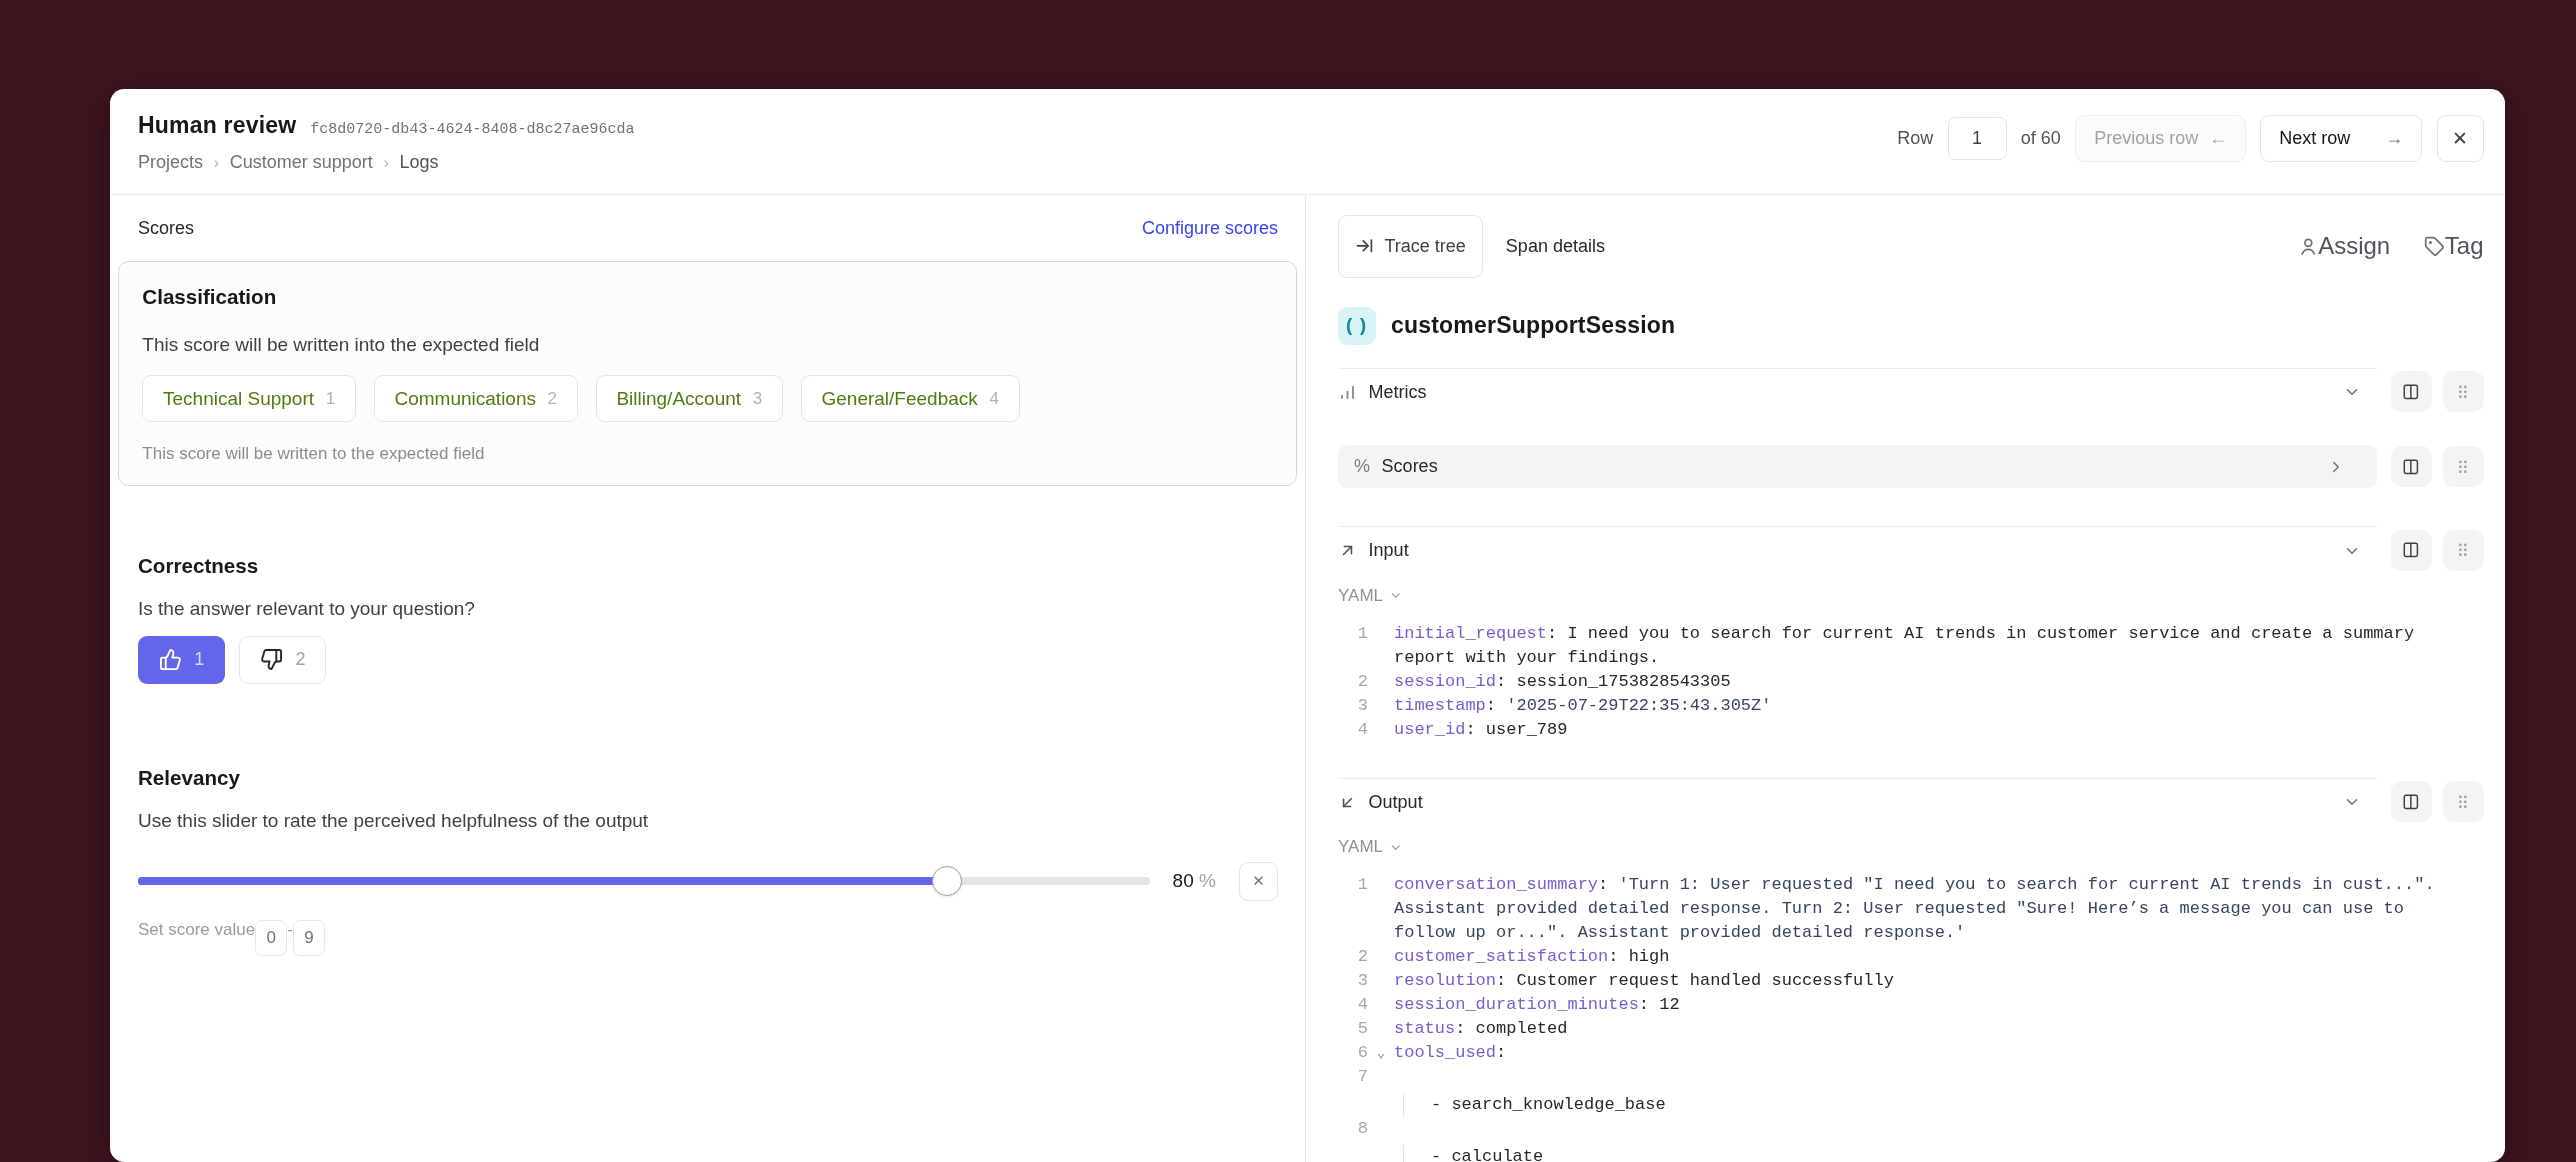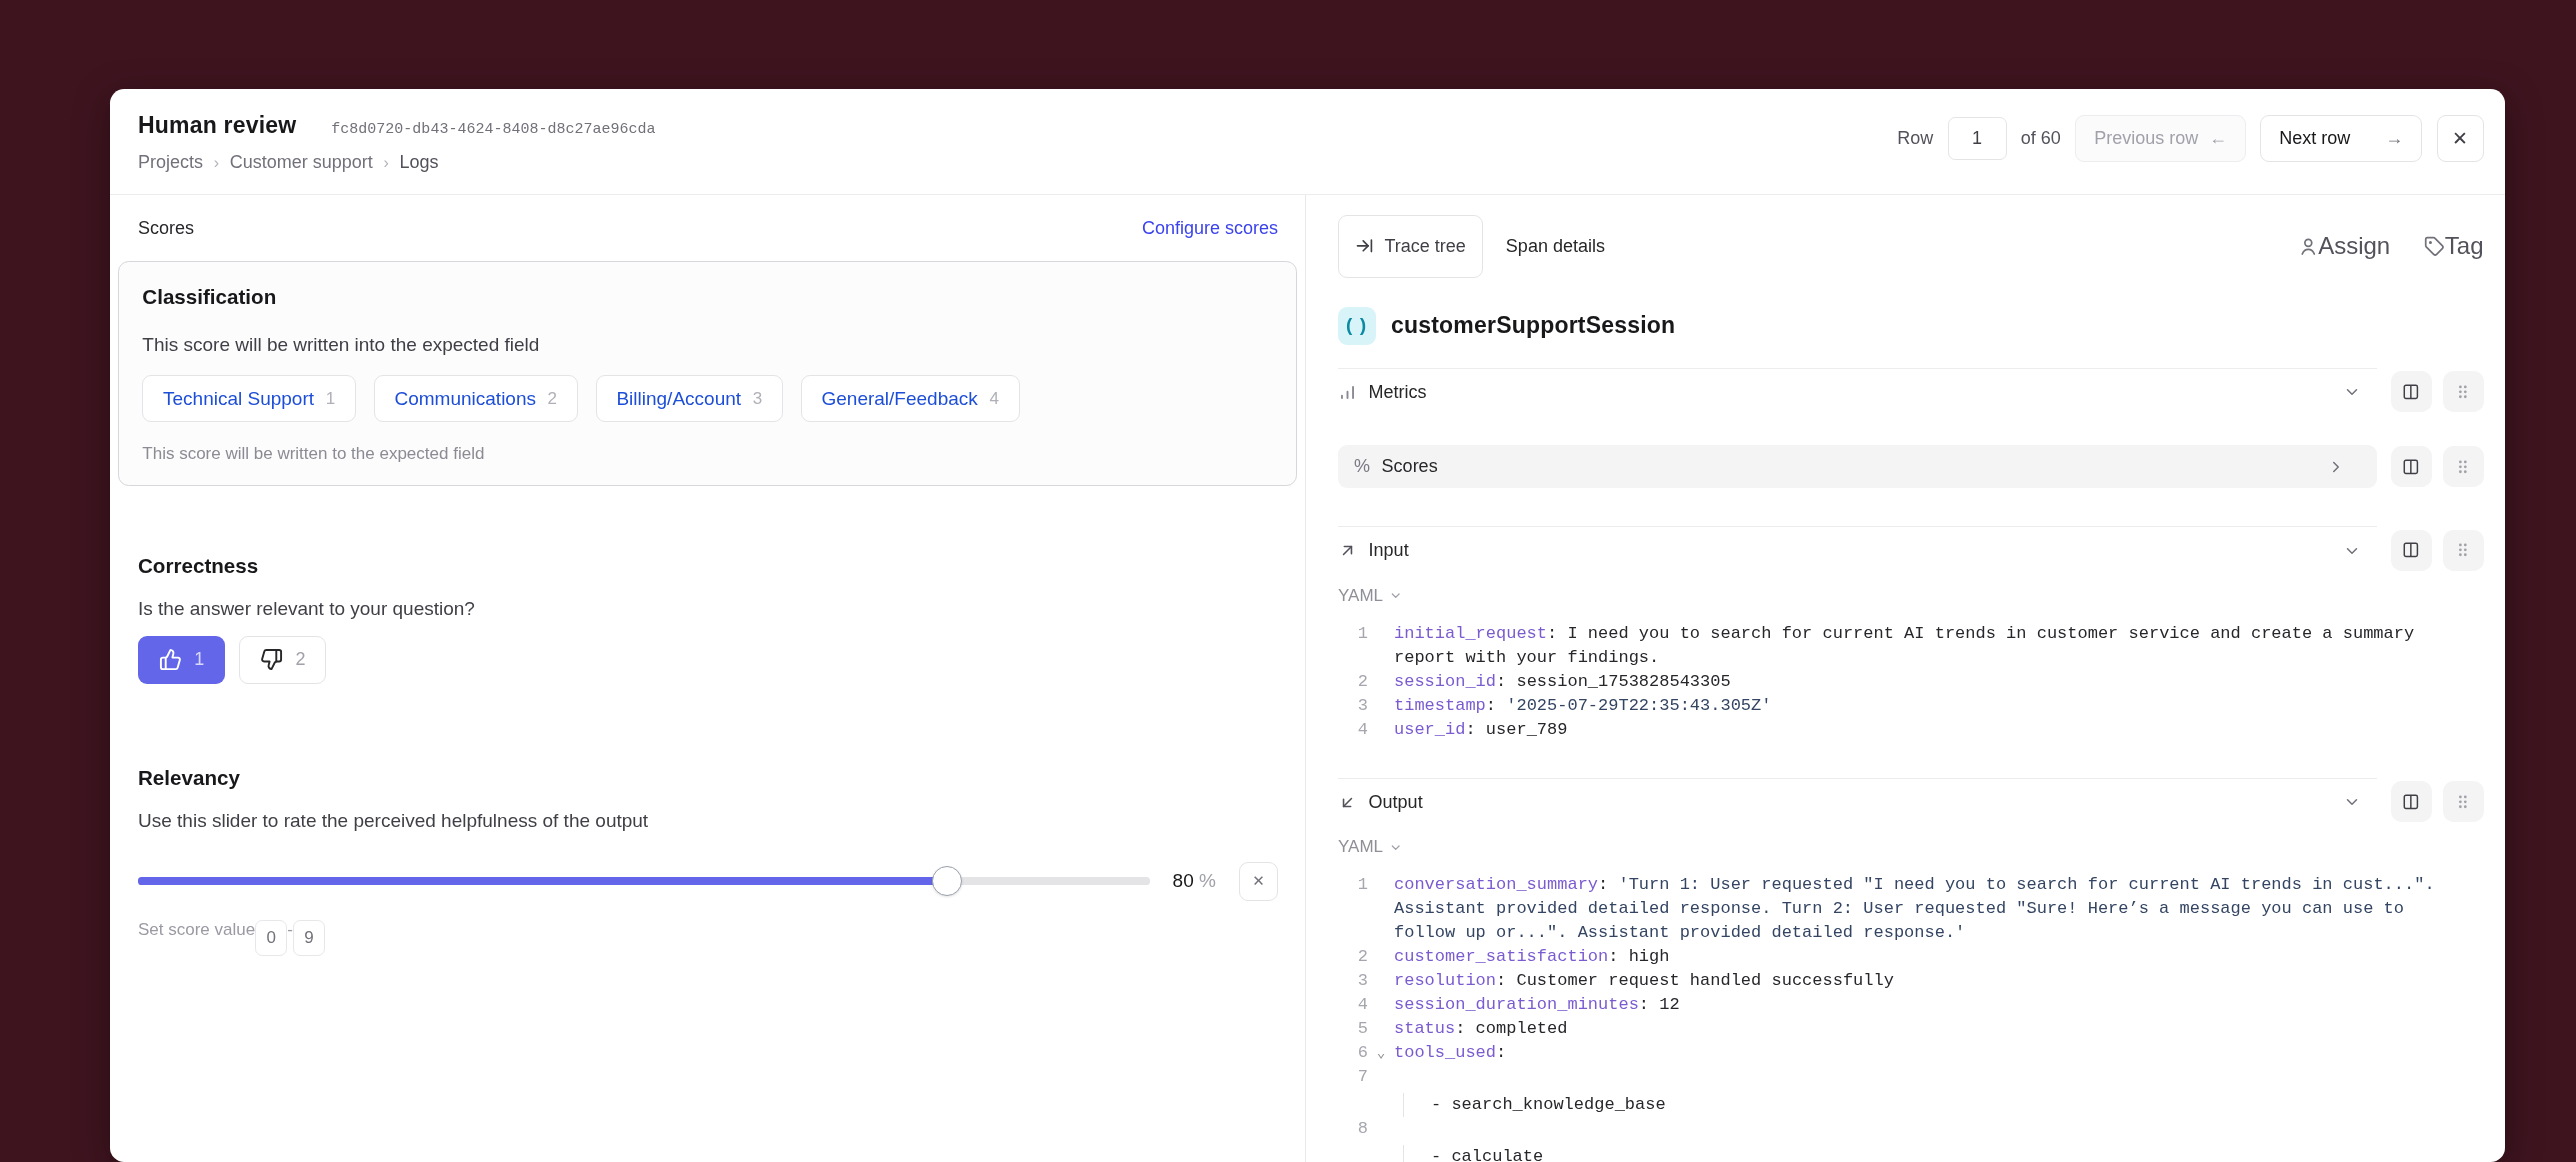--- a/index.html
+++ b/index.html
@@ -6,21 +6,21 @@
   html,body { width:2576px; height:1163px; overflow:hidden; }
   body { background:#3e141f; font-family:"Liberation Sans", sans-serif; color:#18181b; position:relative; }
 
   .card { position:absolute; left:110px; top:89px; width:2395px; height:1073px;
           background:#ffffff; border-radius:14.3px; box-shadow:0 9px 36px rgba(0,0,0,.35); overflow:hidden;
           display:flex; flex-direction:column; }
 
   
   .hdr { height:106px; flex:none; display:flex; justify-content:space-between; align-items:flex-start;
          padding:23px 21.5px 0 28px; border-bottom:0.9px solid #ececee; }
-  .hdr-title-row { display:flex; align-items:baseline; gap:35px; }
+  .hdr-title-row { display:flex; align-items:baseline; gap:14px; }
   .hdr-title { font-size:23px; font-weight:700; letter-spacing:0.2px; }
   .hdr-id { font-family:"Liberation Mono","DejaVu Sans Mono",monospace; font-size:15px; color:#71717a; }
   .crumbs { margin-top:13.4px; font-size:18px; color:#71717a; display:flex; align-items:center; gap:10.7px; }
   .crumb-sep { color:#b3b3ba; font-size:16px; }
   .crumb-last { color:#52525b; }
   .hdr-right { display:flex; align-items:center; gap:14.3px; margin-top:2.7px; }
   .hdr-right .lbl { font-size:18px; color:#52525b; }
   .row-input { width:59px; height:43px; border:0.9px solid #e4e4e7; border-radius:7.2px; text-align:center;
                font-size:18px; color:#3f3f46; outline:none; font-family:inherit; background:#fff; }
   .nav-btn { height:47px; padding:0 18px; border-radius:9px; border:0.9px solid #e4e4e7; background:#fff;
@@ -42,21 +42,21 @@
   .scores-lbl { font-size:18px; font-weight:500; color:#27272a; }
   .cfg-link { font-size:18px; font-weight:500; color:#3b43ec; text-decoration:none; cursor:pointer; }
 
   .class-card { margin:21.5px -19px 0 -19.7px; background:#fcfcfd; border:0.9px solid #d6d6db; border-radius:10.7px;
                 padding:23px 23px 21.5px; }
   .class-title { font-size:20.6px; font-weight:600; }
   .class-desc { margin-top:25px; font-size:19px; color:#3f3f46; }
   .opts { margin-top:19.7px; display:flex; gap:18px; }
   .opt-btn { height:47px; padding:0 19.7px; background:#fff; border:0.9px solid #e4e4e7; border-radius:9px;
              display:flex; align-items:center; gap:11.6px; cursor:pointer; font-family:inherit; }
-  .opt-label { font-size:19px; font-weight:500; color:#1d4ed8; }
+  .opt-label { font-size:19px; font-weight:500; color:#4d7c0f; }
   .opt-key { font-size:17px; color:#b0b0b8; }
   .class-foot { margin-top:21.5px; font-size:17px; color:#8b8b93; }
 
   .sec-heading { font-size:20.6px; font-weight:600; }
   .sec-q { margin-top:19.7px; font-size:19px; color:#3f3f46; }
   .correctness { margin-top:68px; }
   .thumbs { margin-top:16px; display:flex; gap:14.3px; }
   .thumb-btn { height:48px; padding:0 19.7px; border-radius:9px; display:flex; align-items:center; gap:12.5px;
                font-size:18px; cursor:pointer; border:0.9px solid transparent; font-family:inherit; }
   .thumb-btn.selected { background:#6466e9; color:rgba(255,255,255,.75); }

